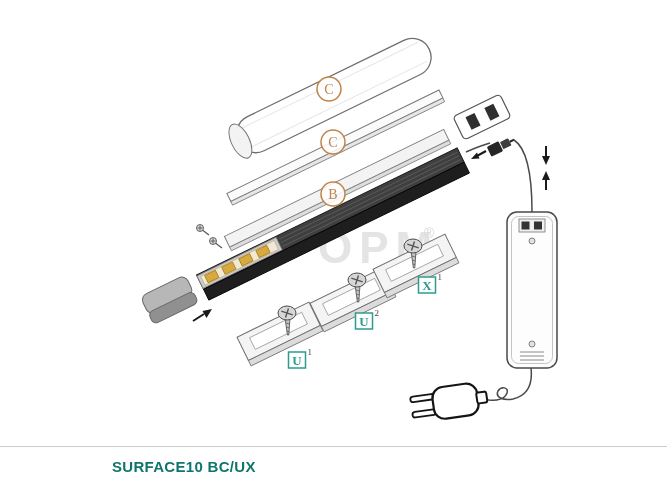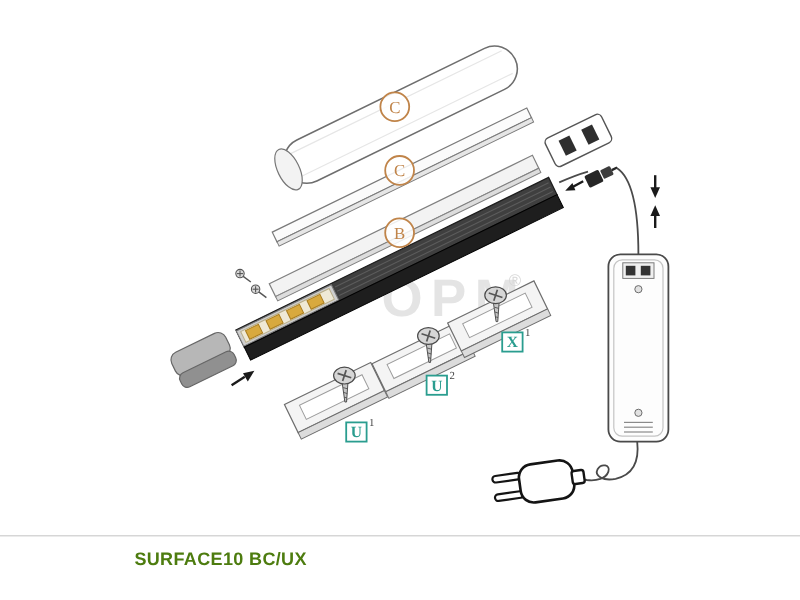--- a/index.html
+++ b/index.html
@@ -10,21 +10,21 @@
     overflow:hidden;
     font-family:"Liberation Sans",sans-serif;
   }
   .diagram{position:absolute;top:0;left:0;}
   .footer-divider{
     position:absolute;left:0;top:446px;width:667px;height:1px;
     background:#cccccc;
   }
   .product-title{
     position:absolute;left:112px;top:458px;margin:0;
-    font-size:15px;font-weight:700;color:#4d7c0f;
+    font-size:15px;font-weight:700;color:#0f766e;
     letter-spacing:.3px;
     font-family:"Liberation Sans",sans-serif;
   }
   .wm{font-family:"Liberation Sans",sans-serif;font-weight:bold;font-size:44px;fill:#e4e4e4;letter-spacing:7px;}
   .wmr{font-family:"Liberation Sans",sans-serif;font-size:14px;fill:#d8d8d8;}
   .callout-letter{font-family:"Liberation Serif",serif;font-size:14px;}
   .acc-letter{font-family:"Liberation Serif",serif;font-size:13px;font-weight:bold;}
   .acc-sup{font-family:"Liberation Serif",serif;font-size:9px;fill:#444;}
   .wire{fill:none;stroke:#4a4a4a;stroke-width:1.5;}
 </style>

